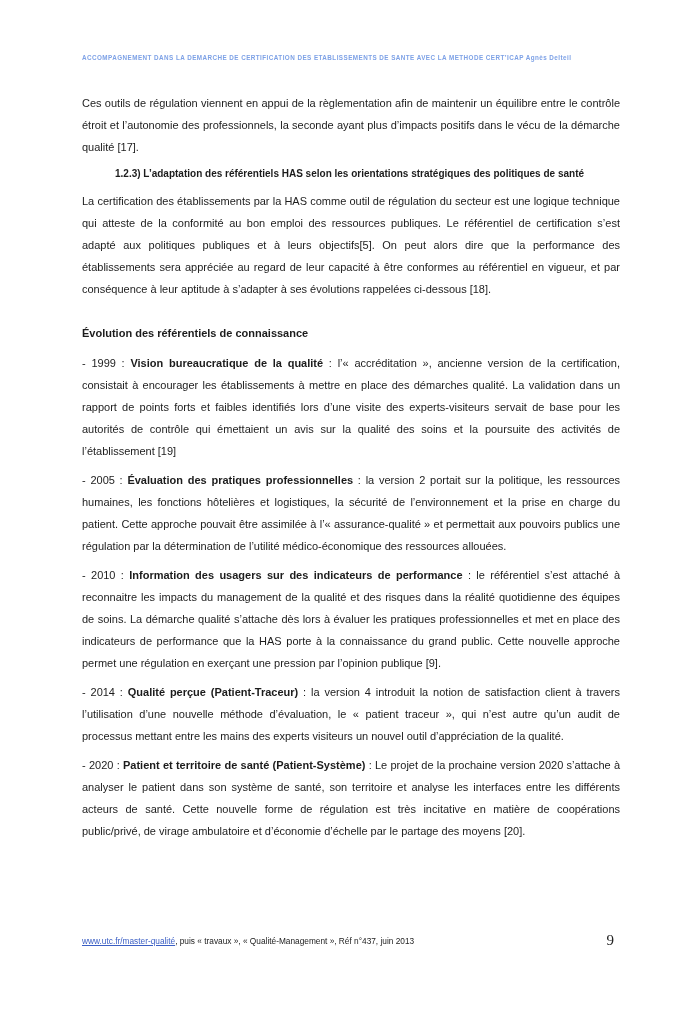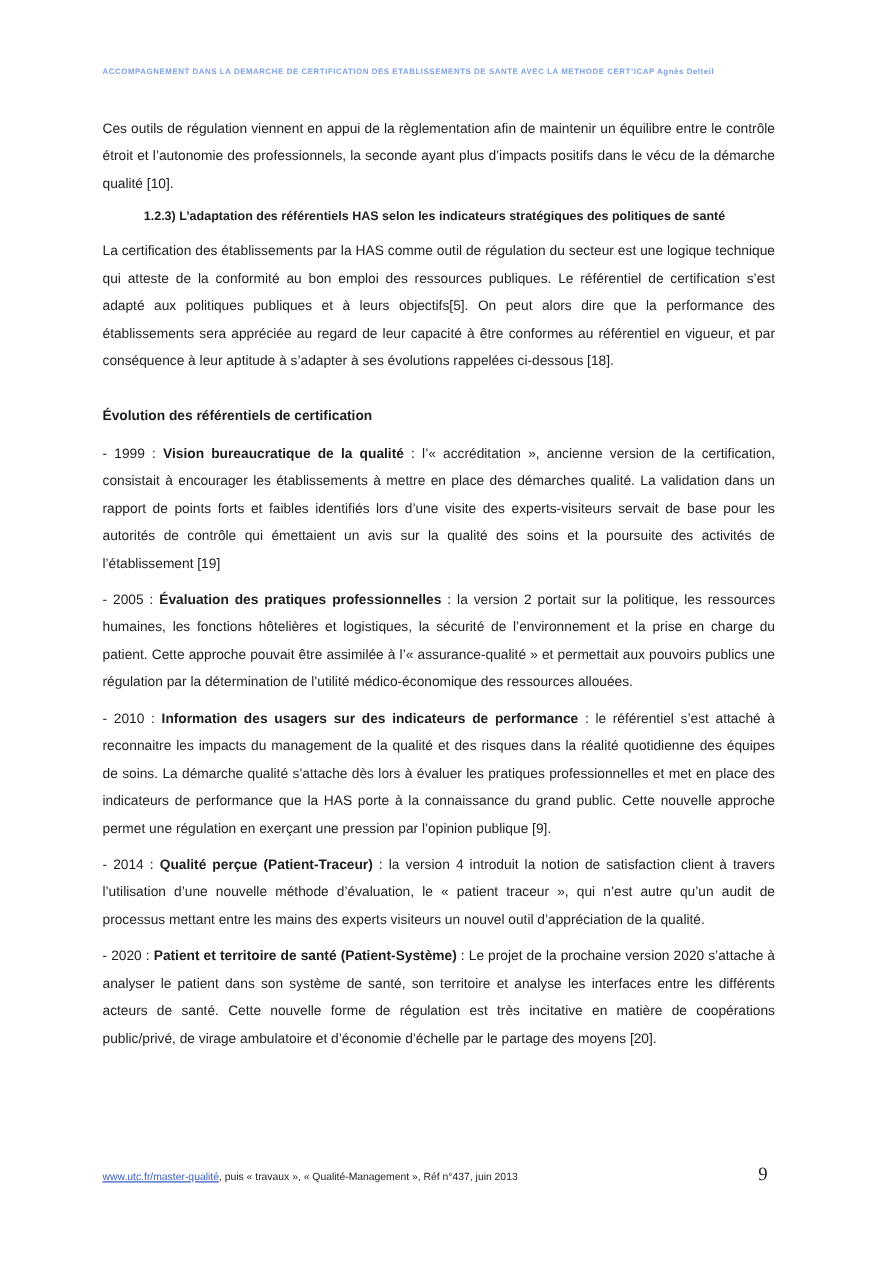--- a/index.html
+++ b/index.html
@@ -81,27 +81,27 @@
 <body>
 
 <div class="page">
 
   <div class="running-header" style="color: rgb(125, 161, 230);">
     <span>ACCOMPAGNEMENT DANS LA DEMARCHE DE CERTIFICATION DES ETABLISSEMENTS DE SANTE AVEC LA METHODE CERT’ICAP</span><span> Agnès Delteil</span>
   </div>
 
   <div class="content">
 
-    <p class="intro">Ces outils de régulation viennent en appui de la règlementation afin de maintenir un équilibre entre le contrôle étroit et l’autonomie des professionnels, la seconde ayant plus d’impacts positifs dans le vécu de la démarche qualité [10].</p>
+    <p class="intro">Ces outils de régulation viennent en appui de la règlementation afin de maintenir un équilibre entre le contrôle étroit et l’autonomie des professionnels, la seconde ayant plus d’impacts positifs dans le vécu de la démarche qualité [17].</p>
 
-    <p class="section-heading">1.2.3) L’adaptation des référentiels HAS selon les indicateurs stratégiques des politiques de santé</p>
+    <p class="section-heading">1.2.3) L’adaptation des référentiels HAS selon les orientations stratégiques des politiques de santé</p>
 
     <p class="section-body">La certification des établissements par la HAS comme outil de régulation du secteur est une logique technique qui atteste de la conformité au bon emploi des ressources publiques. Le référentiel de certification s’est adapté aux politiques publiques et à leurs objectifs[5]. On peut alors dire que la performance des établissements sera appréciée au regard de leur capacité à être conformes au référentiel en vigueur, et par conséquence à leur aptitude à s’adapter à ses évolutions rappelées ci-dessous [18].</p>
 
-    <p class="subheading">Évolution des référentiels de certification</p>
+    <p class="subheading">Évolution des référentiels de connaissance</p>
 
     <p class="timeline-entry"><span>- 1999 : </span><span class="term">Vision bureaucratique de la qualité</span><span> : l’« accréditation », ancienne version de la certification, consistait à encourager les établissements à mettre en place des démarches qualité. La validation dans un rapport de points forts et faibles identifiés lors d’une visite des experts-visiteurs servait de base pour les autorités de contrôle qui émettaient un avis sur la qualité des soins et la poursuite des activités de l’établissement [19]</span></p>
 
     <p class="timeline-entry"><span>- 2005 : </span><span class="term">Évaluation des pratiques professionnelles</span><span> : la version 2 portait sur la politique, les ressources humaines, les fonctions hôtelières et logistiques, la sécurité de l’environnement et la prise en charge du patient. Cette approche pouvait être assimilée à l’« assurance-qualité » et permettait aux pouvoirs publics une régulation par la détermination de l’utilité médico-économique des ressources allouées.</span></p>
 
     <p class="timeline-entry"><span>- 2010 : </span><span class="term">Information des usagers sur des indicateurs de performance</span><span> : le référentiel s’est attaché à reconnaitre les impacts du management de la qualité et des risques dans la réalité quotidienne des équipes de soins. La démarche qualité s’attache dès lors à évaluer les pratiques professionnelles et met en place des indicateurs de performance que la HAS porte à la connaissance du grand public. Cette nouvelle approche permet une régulation en exerçant une pression par l’opinion publique [9].</span></p>
 
     <p class="timeline-entry"><span>- 2014 : </span><span class="term">Qualité perçue (Patient-Traceur)</span><span> : la version 4 introduit la notion de satisfaction client à travers l’utilisation d’une nouvelle méthode d’évaluation, le « patient traceur », qui n’est autre qu’un audit de processus mettant entre les mains des experts visiteurs un nouvel outil d’appréciation de la qualité.</span></p>
 
     <p class="timeline-entry"><span>- 2020 : </span><span class="term">Patient et territoire de santé (Patient-Système)</span><span> : Le projet de la prochaine version 2020 s’attache à analyser le patient dans son système de santé, son territoire et analyse les interfaces entre les différents acteurs de santé. Cette nouvelle forme de régulation est très incitative en matière de coopérations public/privé, de virage ambulatoire et d’économie d’échelle par le partage des moyens [20].</span></p>

